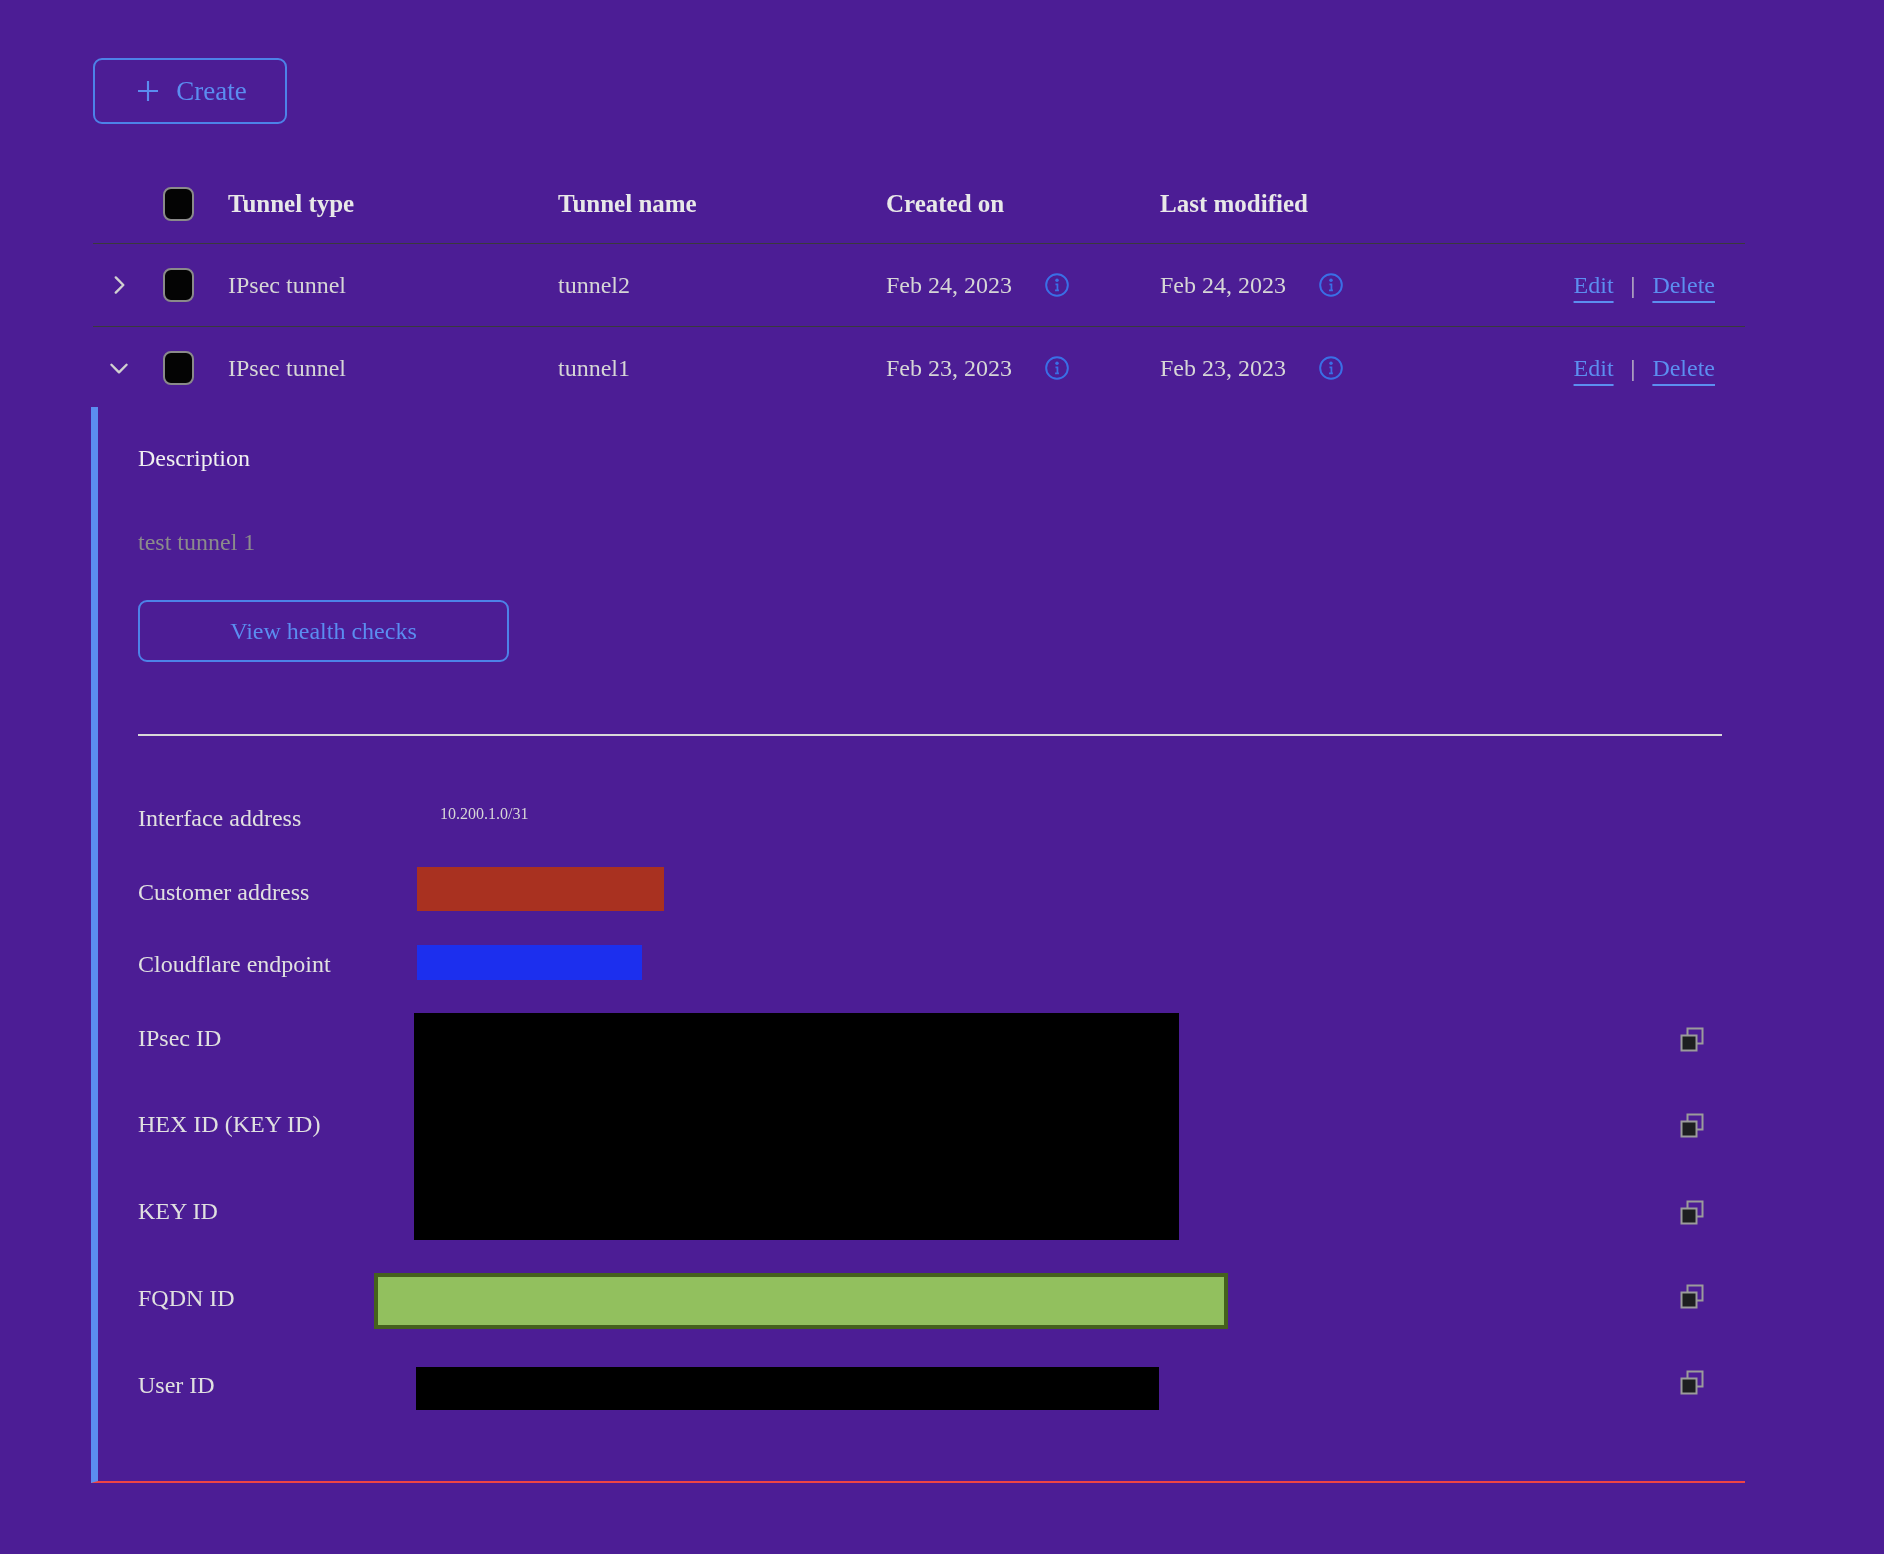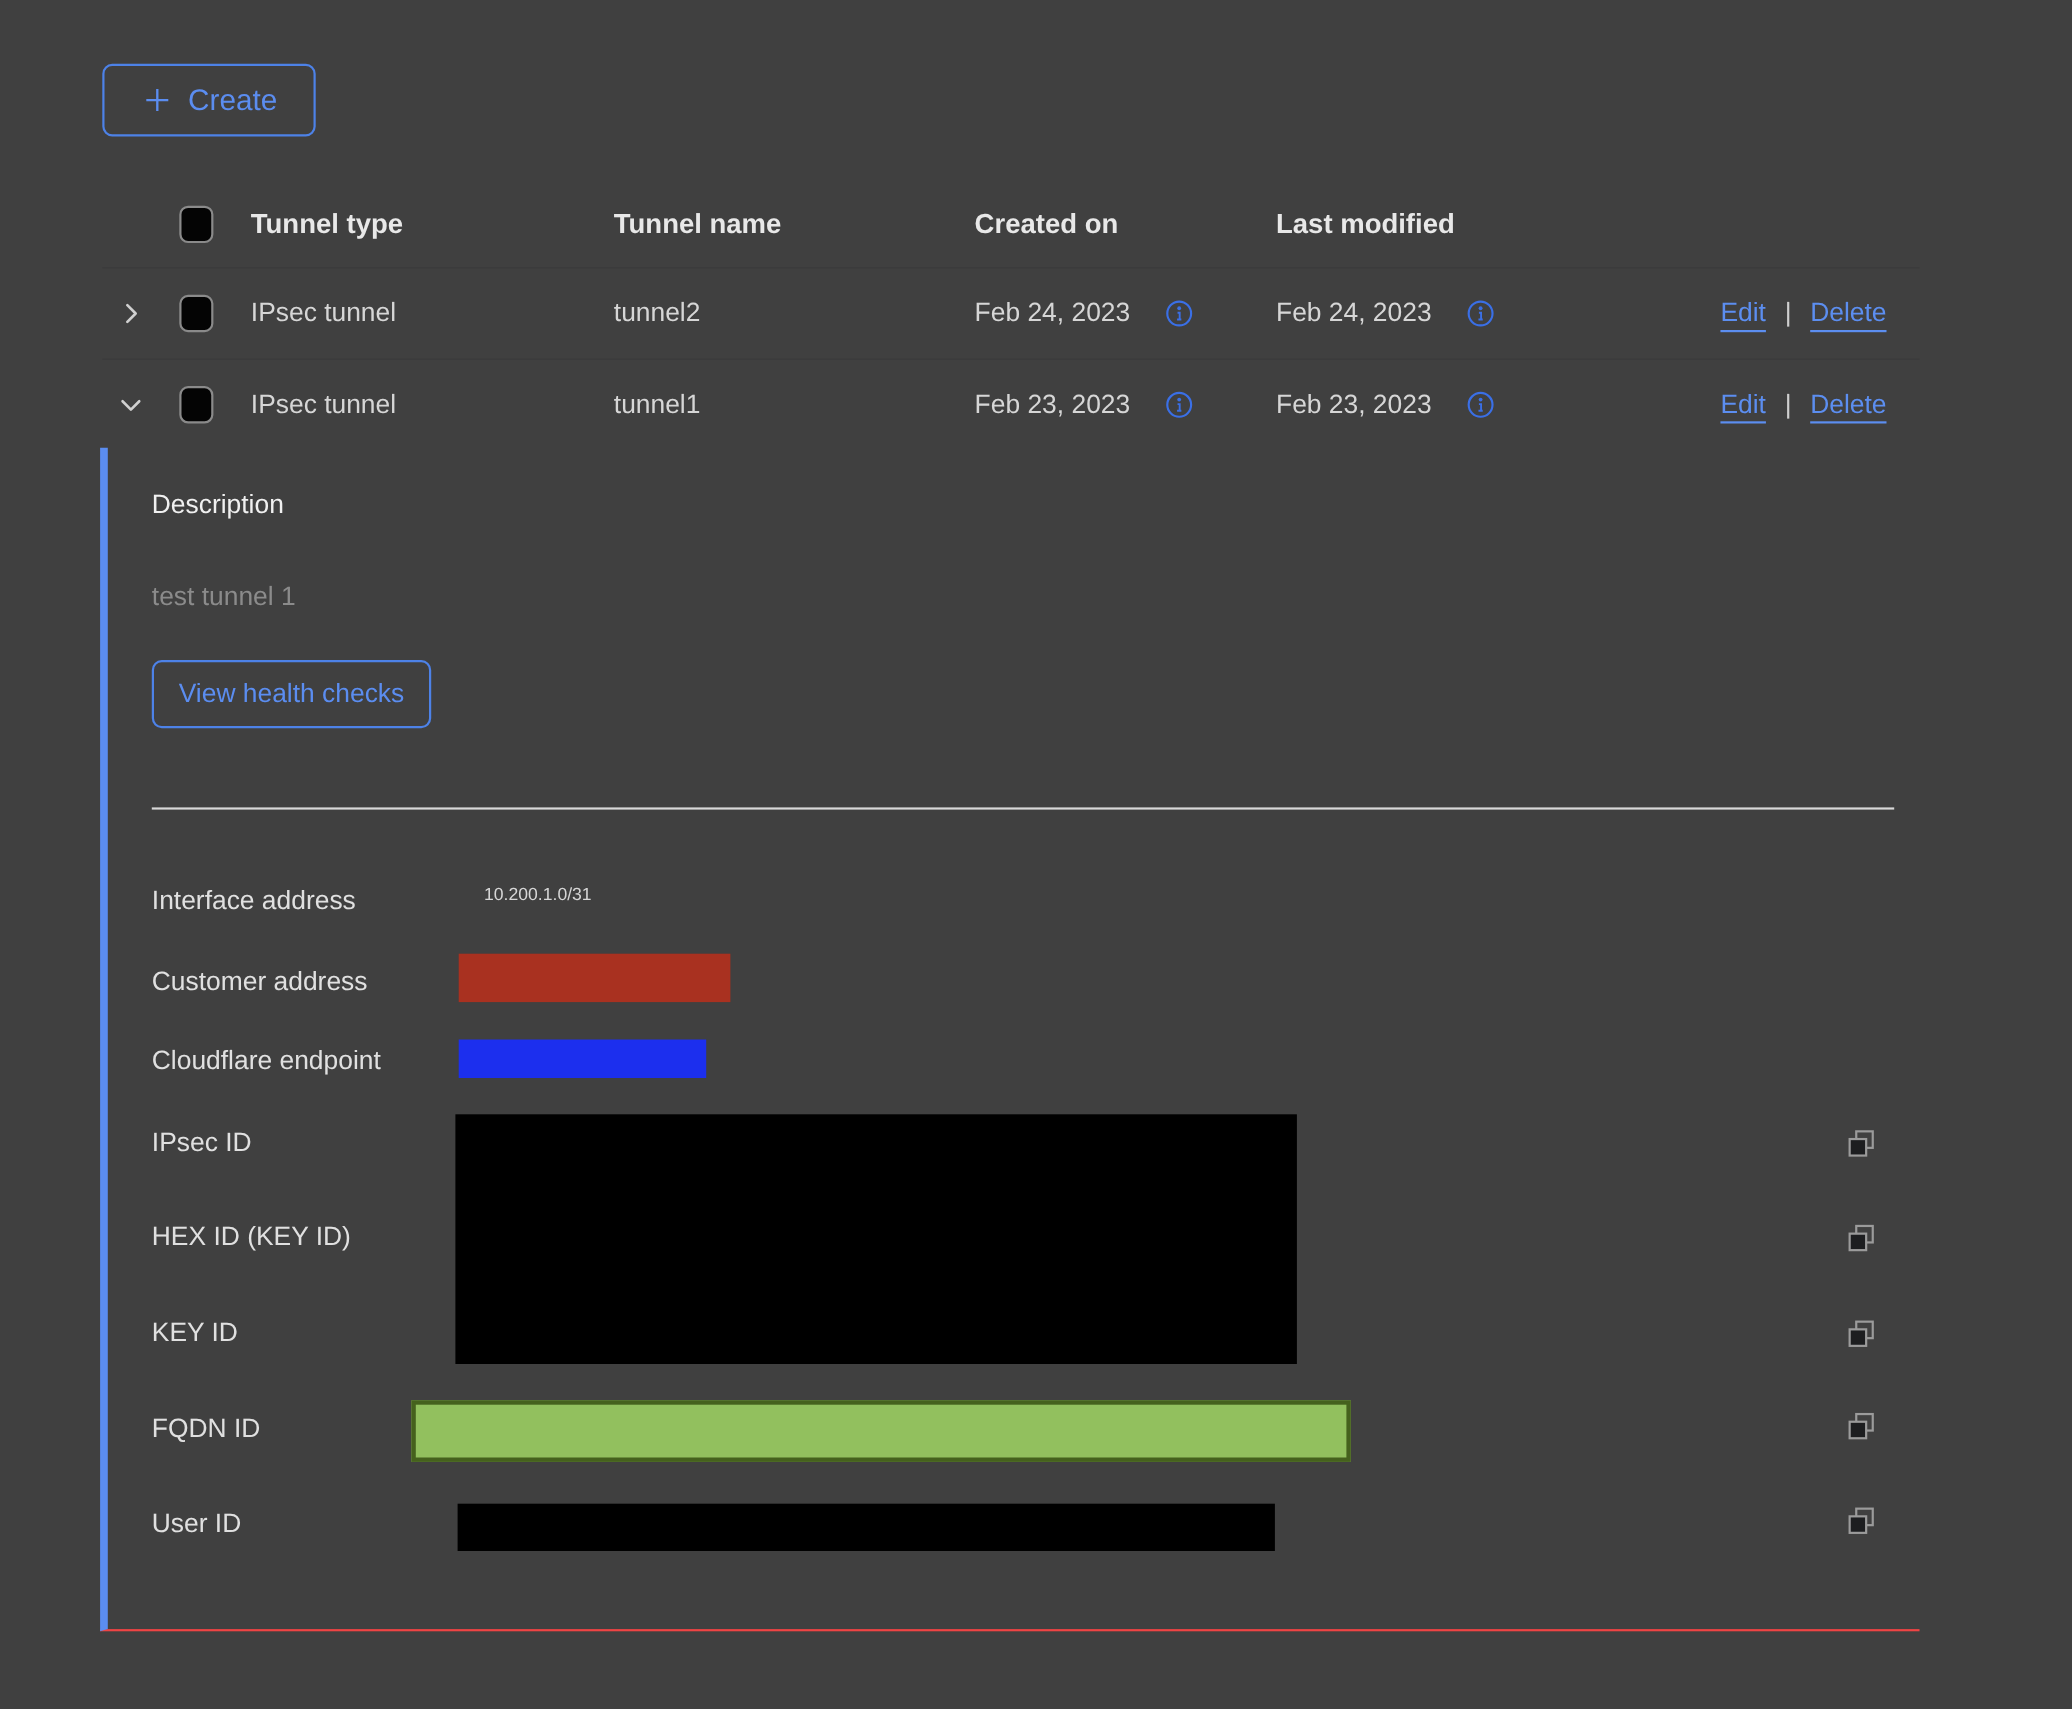--- a/index.html
+++ b/index.html
@@ -1,18 +1,18 @@
 <!DOCTYPE html>
 <html><head>
 <meta charset="utf-8">
 <style>
   html,body{margin:0;padding:0;background:#141415;}
   .page{
-    position:relative;width:1884px;height:1554px;background:#404040;
-    font-family:Liberation Sans, sans-serif;color:#d6d6d6;overflow:hidden;
+    position:relative;width:1884px;height:1554px;background:#4c1d95;
+    font-family:Liberation Serif, serif;color:#d6d6d6;overflow:hidden;
   }
   
   .create-btn{
     position:absolute;left:93px;top:58px;width:194px;height:66px;
     border:2px solid #4d82e8;border-radius:9px;background:transparent;
     color:#5b8df0;font-size:27px;font-family:inherit;
     display:flex;align-items:center;justify-content:center;gap:13px;cursor:pointer;
   }
   .create-btn svg{display:block}
   
@@ -40,21 +40,21 @@
   .pipe{color:#cfcfcf;font-size:24px;}
   
   .panel{
     position:absolute;left:91px;top:407px;width:1654px;height:1076px;
     border-left:7px solid #5b8df0;border-bottom:2px solid #ef4444;box-sizing:border-box;
   }
   .abs{position:absolute;}
   .desc-label{left:40px;top:38px;font-size:24px;color:#f0f0f0;}
   .desc-value{left:40px;top:122px;font-size:24px;color:#8b8b8b;}
   .health-btn{
-    left:40px;top:193px;width:254px;height:62px;
+    left:40px;top:193px;width:371px;height:62px;
     border:2px solid #4d82e8;border-radius:9px;background:transparent;
     color:#5b8df0;font-size:24px;font-family:inherit;cursor:pointer;
     display:flex;align-items:center;justify-content:center;box-sizing:border-box;
   }
   .divider{left:40px;top:327px;width:1584px;height:2px;background:#d8d8d8;}
   .flabel{font-size:24px;color:#e0e0e0;white-space:nowrap;}
   .fvalue{font-size:16px;color:#d6d6d6;}
   .l-interface{left:40px;top:398px}   .v-interface{left:342px;top:398px}
   .l-customer{left:40px;top:472px}
   .l-cloudflare{left:40px;top:544px}

